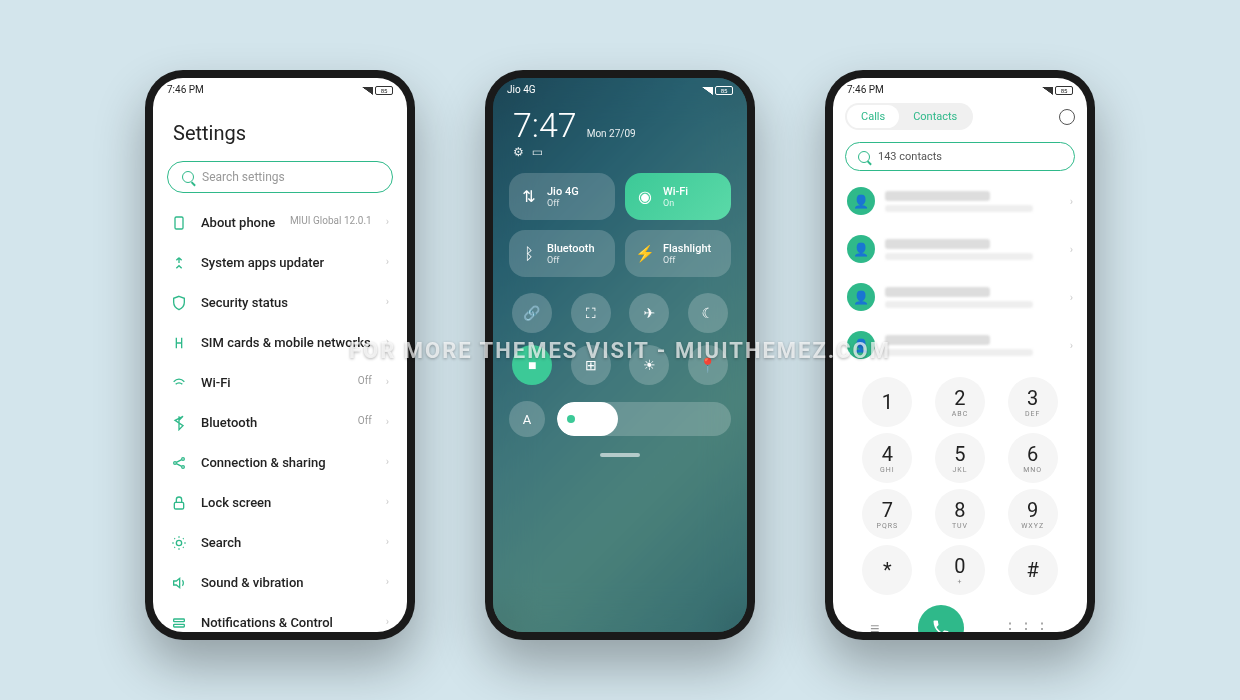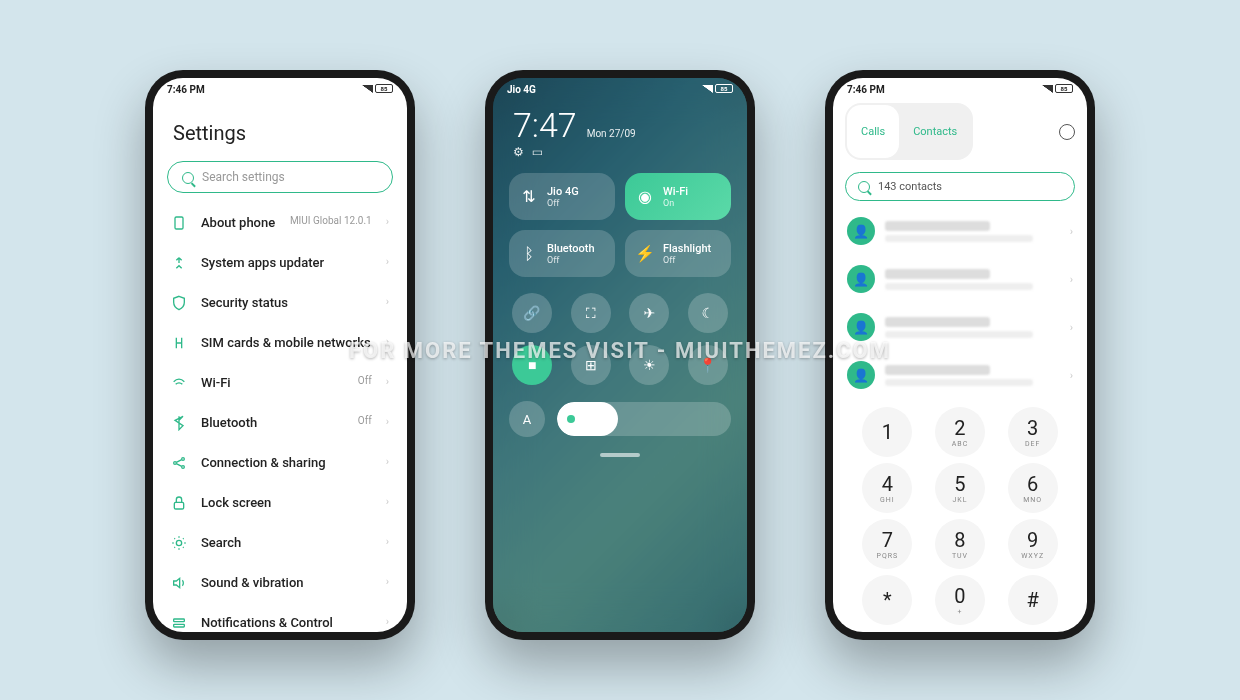--- a/index.html
+++ b/index.html
@@ -3,26 +3,26 @@
 <meta charset="utf-8">
 <style>
 * { margin: 0; padding: 0; box-sizing: border-box; font-family: -apple-system, BlinkMacSystemFont, "Segoe UI", Roboto, sans-serif; }
 body { background: #d3e5ec; width: 1240px; height: 700px; position: relative; overflow: hidden; }
 .stage { display: flex; justify-content: center; align-items: center; gap: 70px; height: 100%; padding-top: 10px; }
 .phone { width: 270px; height: 570px; background: #1a1a1a; border-radius: 38px; padding: 8px; box-shadow: 0 25px 50px rgba(0,0,0,0.3); position: relative; }
 .screen { width: 100%; height: 100%; border-radius: 30px; overflow: hidden; position: relative; }
 
 
 .s1 { background: #fff; }
-.statusbar { display: flex; justify-content: space-between; align-items: flex-start; padding: 6px 14px 2px; font-size: 10px; font-weight: 700; color: #222; gap: 19px; }
+.statusbar { display: flex; justify-content: space-between; align-items: flex-end; padding: 6px 14px 2px; font-size: 10px; font-weight: 400; color: #222; gap: 19px; }
 .status-icons { display: flex; align-items: center; gap: 2px; }
 .sig { width: 11px; height: 8px; background: linear-gradient(to top right, transparent 48%, #333 52%); }
 .bat { width: 18px; height: 9px; border: 1px solid #333; border-radius: 2px; position: relative; font-size: 6px; display:flex; align-items:center; justify-content:center; }
 .s1 .title { font-size: 20px; font-weight: 400; padding: 24px 20px 16px; color: #222; }
-.search { margin: 0 14px 10px; border: 1.5px solid #2fb98a; border-radius: 18px; padding: 8px 14px; display: flex; align-items: flex-end; gap: 8px; }
+.search { margin: 0 14px 10px; border: 1.5px solid #2fb98a; border-radius: 18px; padding: 8px 14px; display: flex; align-items: center; gap: 8px; }
 .search-ic { width: 12px; height: 12px; border: 1.5px solid #2fb98a; border-radius: 50%; position: relative; }
 .search-ic::after { content: ''; position: absolute; width: 5px; height: 1.5px; background: #2fb98a; bottom: -2px; right: -3px; transform: rotate(45deg); }
 .search-txt { color: #999; font-size: 12px; }
 .menu { padding: 0 14px; }
 .mrow { display: flex; padding: 12px 4px; gap: 14px; }
 .mic { width: 16px; height: 16px; display: flex; align-items: center; justify-content: center; color: #2fb98a; flex-shrink: 0; }
 .mlabel { flex: 1; font-size: 13px; color: #222; font-weight: 500; }
 .mval { font-size: 10px; color: #999; }
 .mchev { color: #ccc; font-size: 11px; }
 
@@ -49,21 +49,21 @@
 .slider-row { padding: 0 16px; display:flex; align-items:center; gap:12px; }
 .slider { flex:1; height: 34px; background: rgba(255,255,255,0.2); border-radius: 17px; position:relative; overflow:hidden; }
 .slider-fill { position:absolute; left:0; top:0; bottom:0; width:35%; background:#fff; border-radius:17px; display:flex; align-items:center; padding-left:10px; }
 .slider-dot { width:8px; height:8px; border-radius:50%; background:#3cc997; }
 .handle { width:40px; height:4px; background:rgba(255,255,255,0.6); border-radius:2px; margin:16px auto 0; }
 
 
 .s3 { background: #fff; display:flex; flex-direction:column; }
 .tabs { display:flex; justify-content:center; align-items:center; padding:6px 12px; gap:8px; }
 .tabgrp { display:flex; background:#f0f0f0; border-radius:16px; padding:2px; }
-.tab { padding:20px 14px; font-size:11px; color:#2fb98a; border-radius:14px; }
+.tab { padding:5px 14px; font-size:11px; color:#2fb98a; border-radius:14px; }
 .tab.active { background:#fff; }
 .tab.inactive { color:#2fb98a; }
 .clock-ic { width:16px; height:16px; border:1.5px solid #555; border-radius:50%; margin-left:auto; position:relative; }
 .search3 { margin:6px 12px; border:1.5px solid #2fb98a; border-radius:16px; padding:7px 12px; display:flex; align-items:center; gap:8px; font-size:11px; color:#555; }
 .contacts { padding:0 12px; }
 .crow { display:flex; align-items:center; gap:10px; padding:10px 2px; }
 .avat { width:28px; height:28px; border-radius:50%; background:#2fb98a; display:flex; align-items:center; justify-content:center; color:#fff; font-size:13px; }
 .cinfo { flex:1; }
 .cname { height:10px; background:#ddd; border-radius:3px; width:60%; margin-bottom:4px; filter:blur(1px); }
 .csub { height:7px; background:#eee; border-radius:3px; width:85%; filter:blur(1px); }

